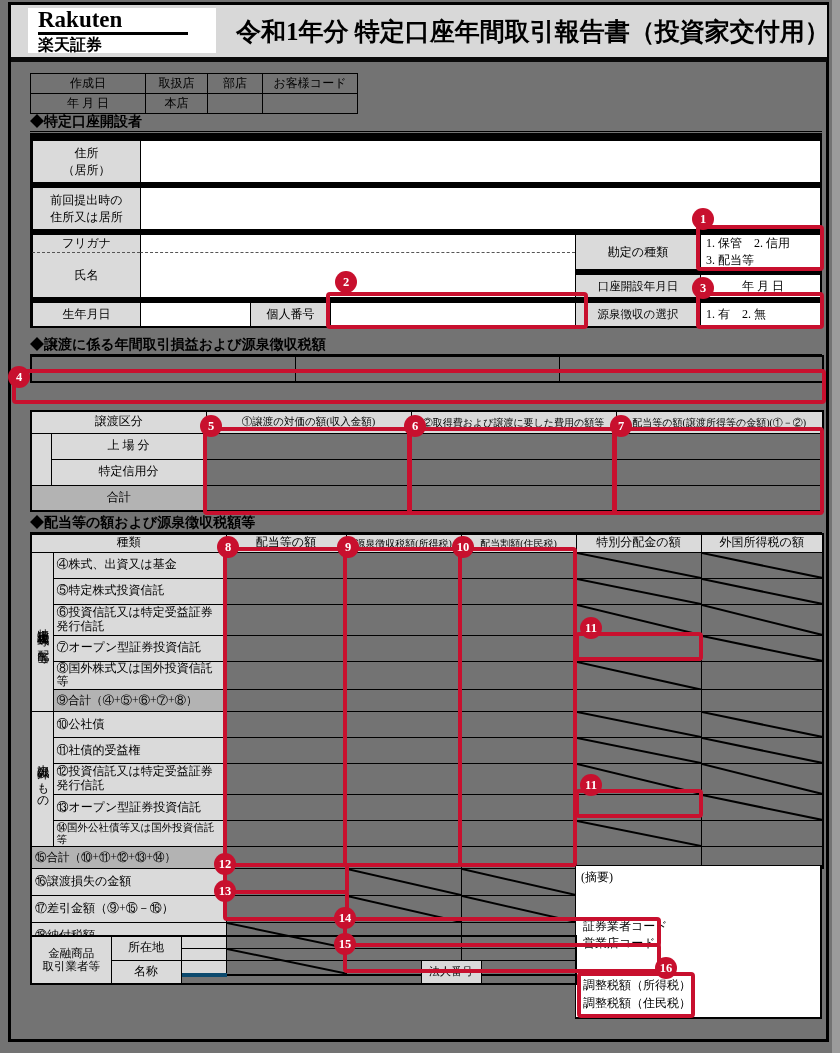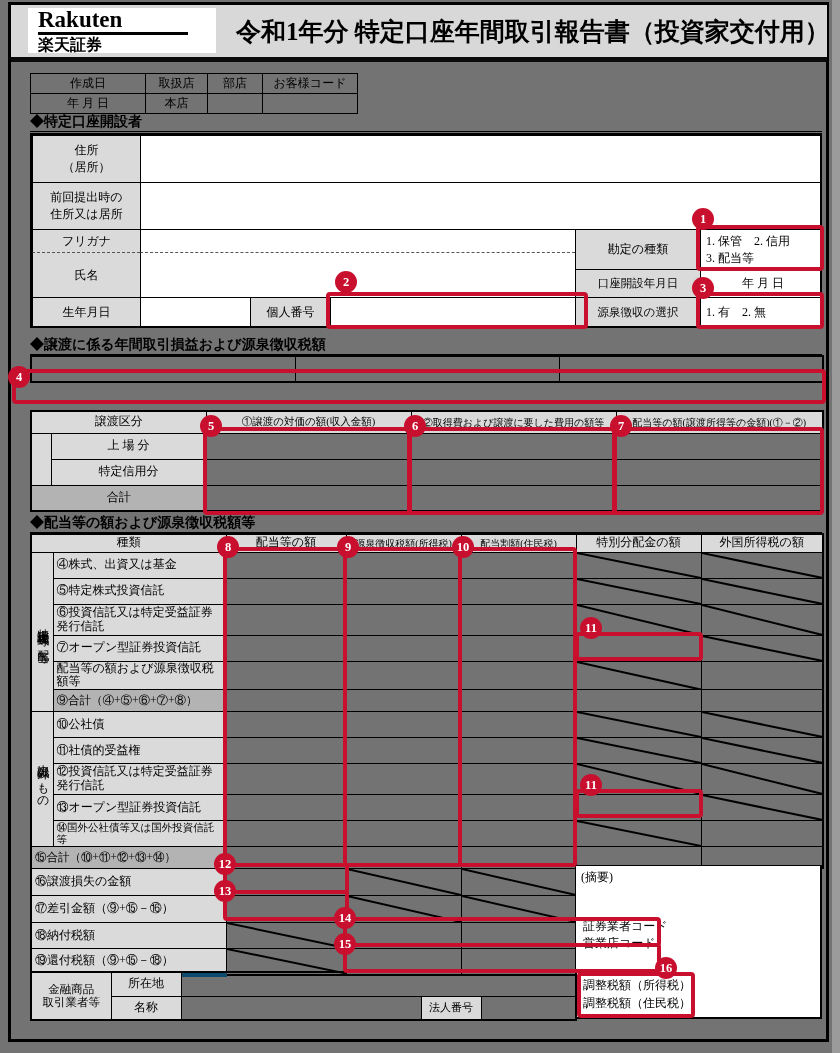--- a/index.html
+++ b/index.html
@@ -22,21 +22,21 @@
   table.tbl{border-collapse:collapse;table-layout:fixed;position:absolute;}
   table.tbl td{border:1px solid #000;font-size:12px;padding:0 3px;vertical-align:middle;overflow:hidden;
                line-height:1.15;box-sizing:border-box;}
   .gy{background:#dadada;}
   .dk{background:#b3b3b3;}
   .ctr{text-align:center;}
   .pre{white-space:pre-line;}
   .bt td{border-top:2px solid #000;}
   .b2{border:2px solid #000;}
   
-  .c{position:absolute;box-sizing:border-box;border-left:1px solid #000;border-top:1px solid #000000;
+  .c{position:absolute;box-sizing:border-box;border-left:1px solid #000;border-top:6px solid #000000;
      font-size:12px;display:flex;align-items:center;overflow:hidden;}
   .c.lab{background:#dadada;justify-content:center;text-align:center;}
   .c.val{background:#fff;padding-left:5px;}
   .dashb{border-top:1px dashed #555 !important;}
   .t2frame{position:absolute;left:30px;top:133px;width:792px;height:195px;border:2px solid #000;box-sizing:border-box;}
   
   .strip{writing-mode:vertical-rl;text-orientation:upright;background:#dadada;font-size:10.5px;
          text-align:center;letter-spacing:1px;padding:0 !important;}
   td.lbl{background:#dadada;font-size:11.5px;}
   td.hd{background:#dadada;text-align:center;font-size:11px;}
@@ -246,21 +246,21 @@
           <td></td>
           <td></td>
       <td></td>
       <td class="sl" style="border-right:2px solid #000">
             <svg class="slsvg">
               <line x1="0" y1="0" x2="100%" y2="100%" stroke="#000" stroke-width="2"></line>
             </svg>
           </td>
     </tr>
     <tr style="height:26px">
-      <td class="lbl">配当等の額および源泉徴収税額等</td>
+      <td class="lbl">⑧国外株式又は国外投資信託等</td>
       <td></td>
           <td></td>
           <td></td>
       <td class="sl">
             <svg class="slsvg">
               <line x1="0" y1="0" x2="100%" y2="100%" stroke="#000" stroke-width="2"></line>
             </svg>
           </td>
       <td style="border-right:2px solid #000"></td>
     </tr>
@@ -405,21 +405,21 @@
     </table>
 
   <div class="note-cell">
     <div class="note-top">(摘要)</div>
     <div class="note-codes">証券業者コード
 営業店コード</div>
     <div class="note-adjust">調整税額（所得税）
 調整税額（住民税）</div>
   </div>
 
-  <table class="tbl" style="left:30px;top:971px;width:545px;border:2px solid #000;border-right:1px solid #000;">
+  <table class="tbl" style="left:30px;top:935px;width:545px;border:2px solid #000;border-right:1px solid #000;">
     <colgroup>
         <col style="width:80px">
         <col style="width:70px">
         <col style="width:240px">
         <col style="width:60px">
         <col style="width:95px">
       </colgroup>
     <tbody>
         <tr style="height:24px">
       <td class="gy ctr pre" rowspan="2" style="font-size:11.5px;">金融商品

